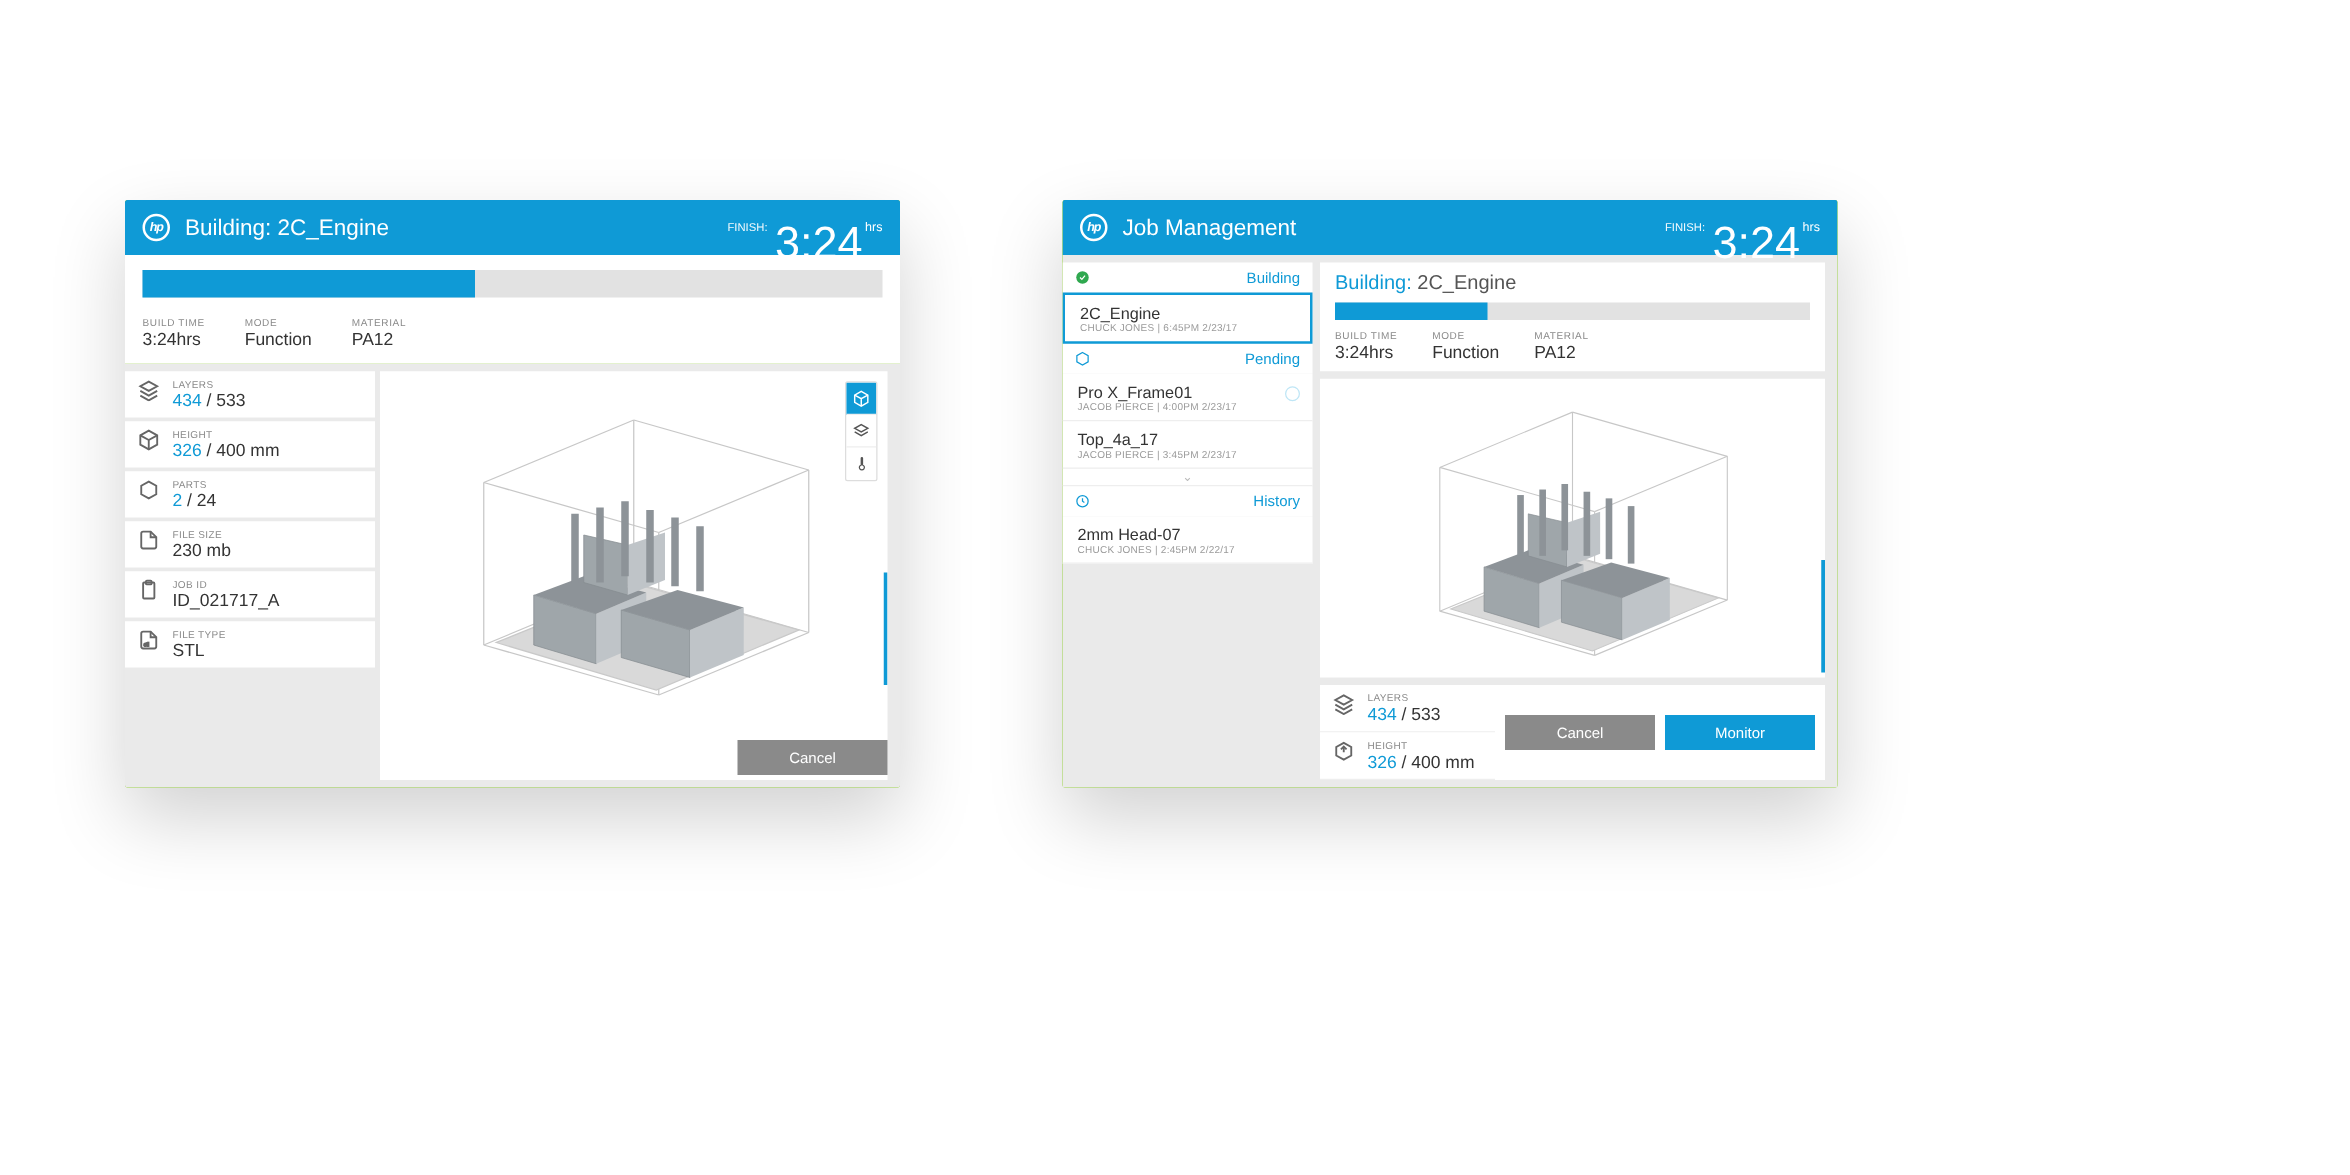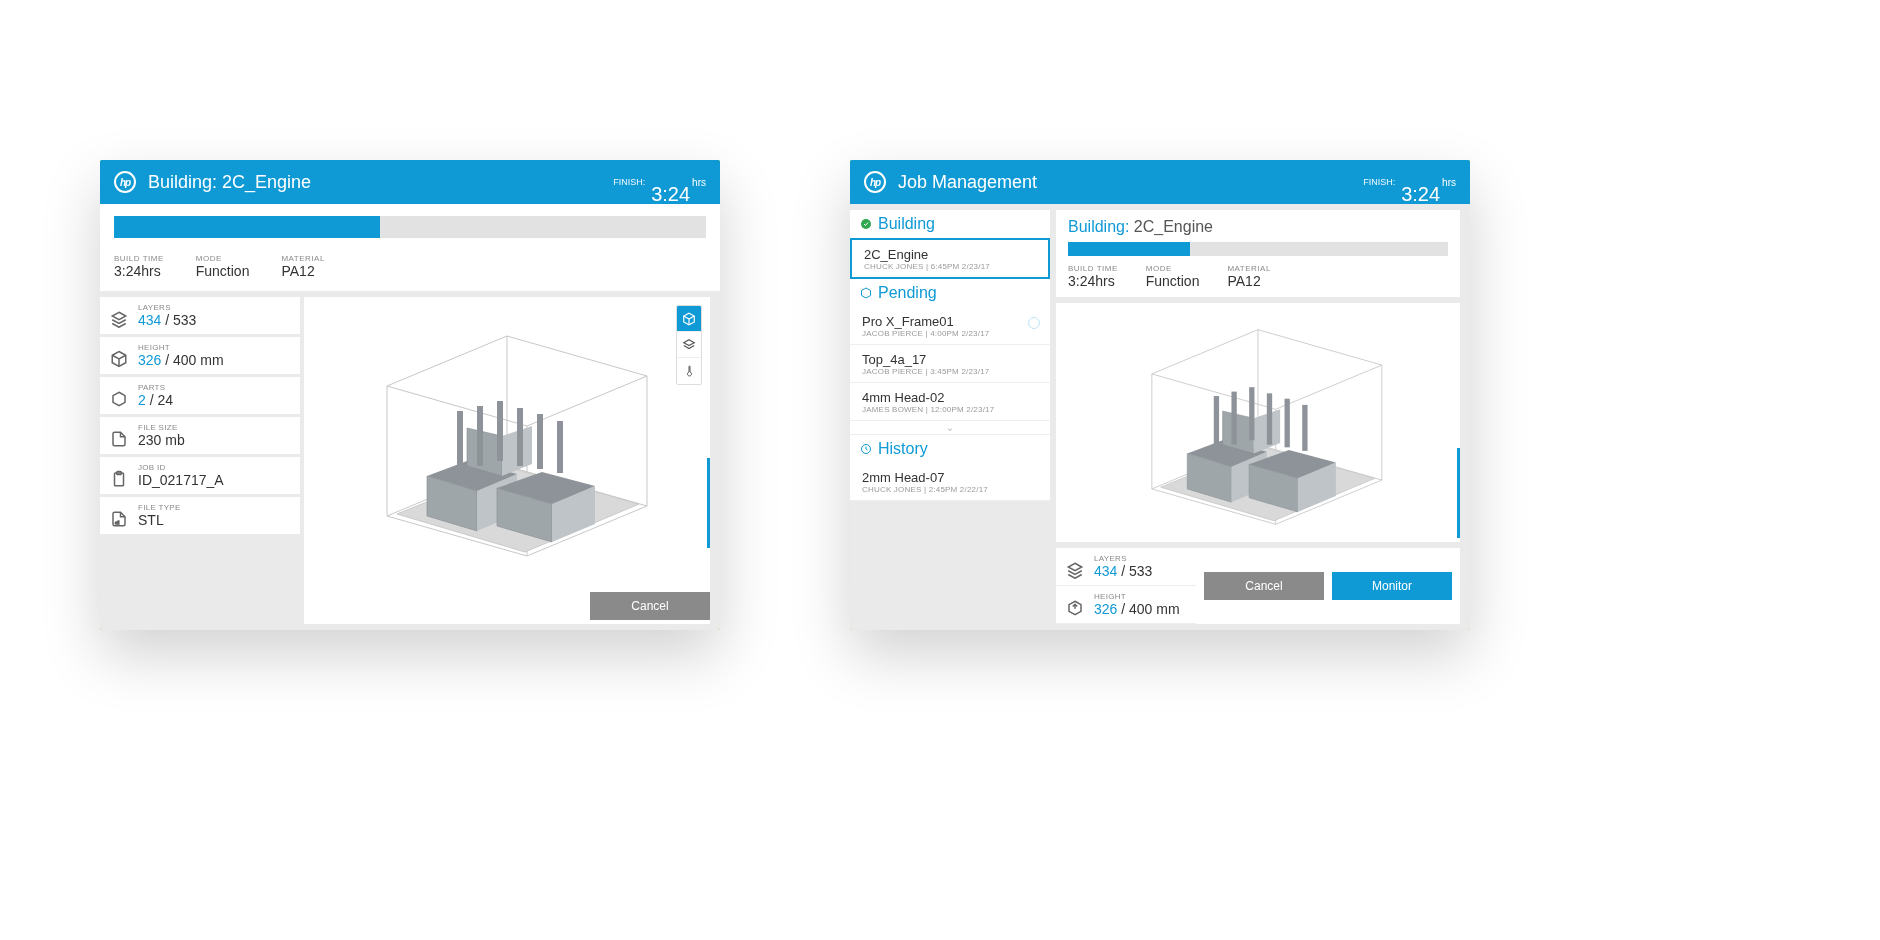--- a/index.html
+++ b/index.html
@@ -29,42 +29,42 @@
   .hp-logo {
     width: 22px; height: 22px; border: 2px solid #fff; border-radius: 50%;
     display: flex; align-items: center; justify-content: center;
     font-size: 10px; letter-spacing: -1px; font-style: italic; font-weight: bold;
     margin-right: 12px;
   }
   .hdr-title { font-size: 18px; font-weight: 300; }
   .hdr-title-sub { font-weight: 300; }
   .hdr-spacer { flex: 1; }
   .hdr-finish-lbl { font-size: 9px; text-transform: uppercase; margin-right: 6px; opacity: .95; }
-  .hdr-finish-val { font-size: 20px; font-weight: 300; margin-top: 24px; }
+  .hdr-finish-val { font-size: 36px; font-weight: 300; margin-top: 24px; }
   .hdr-finish-unit { font-size: 10px; margin-left: 2px; }
 
   
   .lp-body { display: flex; flex-direction: column; height: calc(100% - 44px); }
   .lp-progress-row {
     background: #fff;
     padding: 12px 14px 10px 14px;
   }
   .progbar { height: 22px; background: #e2e2e2; position: relative; }
   .progbar-fill { position: absolute; left:0; top:0; bottom:0; background:#0f9ad6; }
   .summary-row {
     display: flex; gap: 32px; padding: 6px 14px 12px 14px; background: #fff;
   }
   .summary-item .slbl { font-size: 8px; color: #8a8a8a; letter-spacing: .5px; }
   .summary-item .sval { font-size: 14px; color: #333; }
 
   .lp-main { flex:1; display: flex; background:#eaeaea; }
   .lp-side { width: 200px; padding: 6px 0; }
   .stat-row {
     background:#fff; margin: 0 0 3px 0; padding: 6px 10px 6px 10px;
-    display:flex; align-items:flex-end; gap:10px;
+    display:flex; align-items:flex-start; gap:10px;
   }
   .stat-icon { width:18px; height:18px; flex-shrink:0; color:#666; }
   .stat-txt .slbl { font-size:8px; color:#8a8a8a; letter-spacing:.3px; }
   .stat-txt .sval { font-size:14px; color:#333; }
   .accent { color:#0f9ad6; }
 
   .lp-vis {
     flex:1; margin:6px 10px 6px 4px; background:#fff; position:relative;
     display:flex; flex-direction:column;
   }
@@ -83,22 +83,22 @@
     min-width:120px; height:28px; border:none; color:#fff; font-size:12px;
     display:flex; align-items:center; justify-content:center; cursor:pointer;
   }
   .btn-grey { background:#8a8a8a; }
   .btn-blue { background:#0f9ad6; }
 
   
   .rp-body { display:flex; height: calc(100% - 44px); background:#eaeaea; }
   .rp-jobs { width:200px; padding:6px 0 0 0; display:flex; flex-direction:column; gap:0; }
   .sec-hdr {
-    background:#fff; padding:5px 10px; font-size:16px; color:#0f9ad6;
-    display:flex; align-items:center; gap:6px; font-weight:500;
+    background:#fff; padding:5px 10px; font-size:12px; color:#0f9ad6;
+    display:flex; align-items:center; gap:6px; font-weight:500;justify-content:space-between;
   }
   .job-card {
     background:#fff; padding:7px 10px 6px 12px; border-bottom:1px solid #eee;
     position:relative;
   }
   .job-card.selected { border:2px solid #0f9ad6; }
   .job-name { font-size:13px; color:#333; }
   .job-meta { font-size:8px; color:#9a9a9a; text-transform:uppercase; letter-spacing:.2px; }
   .job-badge {
     position:absolute; right:10px; top:10px; width:12px; height:12px;
@@ -336,24 +336,20 @@
         </div>
         <div class="job-card">
           <div class="job-name">Pro X_Frame01</div>
           <div class="job-meta">JACOB PIERCE | 4:00PM 2/23/17</div>
           <div class="job-badge"></div>
         </div>
         <div class="job-card">
           <div class="job-name">Top_4a_17</div>
           <div class="job-meta">JACOB PIERCE | 3:45PM 2/23/17</div>
         </div>
-        <div class="job-card">
-          <div class="job-name">4mm Head-02</div>
-          <div class="job-meta">JAMES BOWEN | 12:00PM 2/23/17</div>
-        </div>
         <div class="job-more">⌄</div>
 
         <div class="sec-hdr">
           <svg width="12" height="12" viewBox="0 0 24 24" fill="none" stroke="#0f9ad6" stroke-width="2">
               <circle cx="12" cy="12" r="9"></circle>
               <path d="M12 7v5l3 2"></path>
             </svg>
           <span>History</span>
         </div>
         <div class="job-card">

